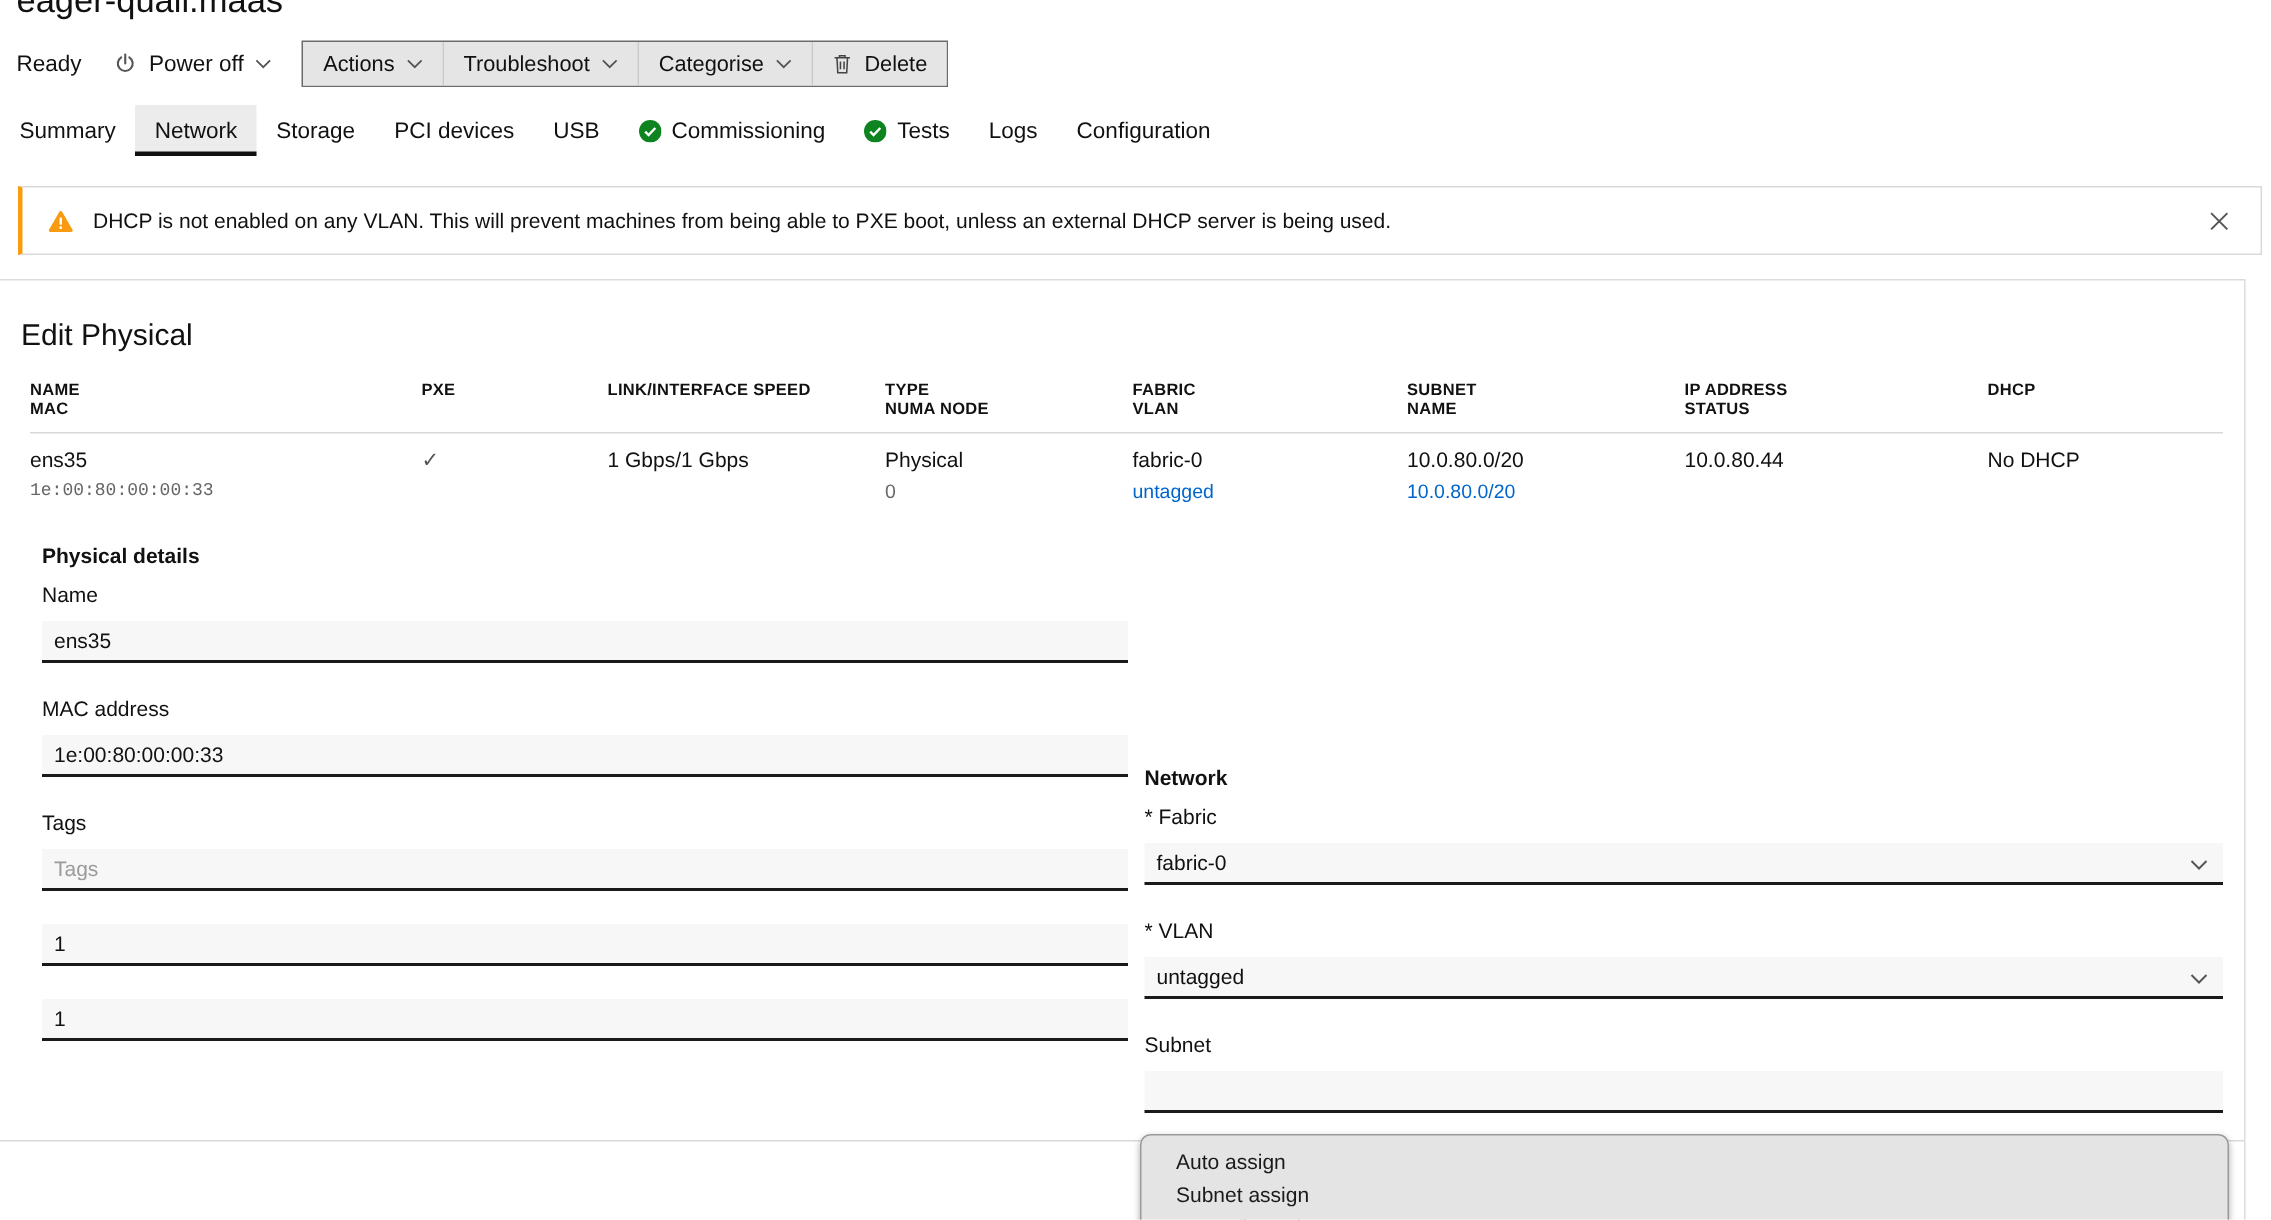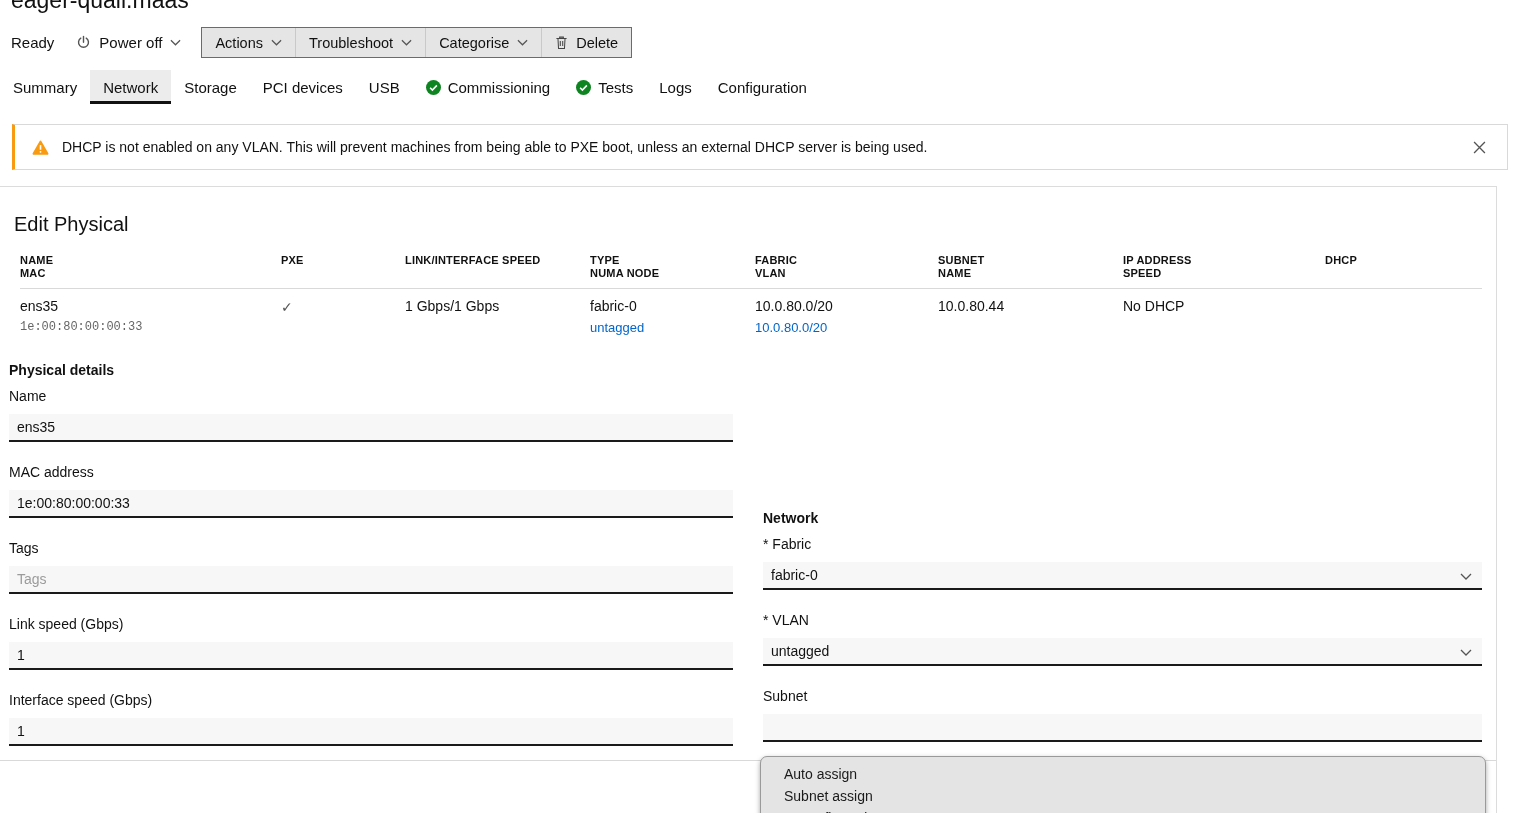--- a/index.html
+++ b/index.html
@@ -74,21 +74,21 @@
   .tbl-head { margin-top:18px; padding-bottom:8px; border-bottom:1px solid #d9d9d9; }
   .tbl-head .hc div { font-size:11px; font-weight:700; line-height:13px; letter-spacing:.2px; }
   .tbl-row { padding-top:9px; }
   .cell-main { font-size:14px; line-height:17px; }
   .cell-sub  { font-size:13px; line-height:15px; color:#666; margin-top:5px; }
   .cell-sub.mono { font-family:"Liberation Mono","DejaVu Sans Mono",monospace; font-size:12px; }
   .cell-sub.link { color:#06c; cursor:pointer; }
   .pxe-check { font-size:14px; color:#555; }
 
   
-  .col-left  { position:absolute; left:9px;  top:175px; width:724px; }
+  .col-left  { position:absolute; left:28px;  top:175px; width:724px; }
   .col-right { position:absolute; left:763px; top:175px; width:719px; }
   .form-heading { font-size:14px; font-weight:700; margin-bottom:10px; line-height:16px; }
   .field { margin-bottom:22px; }
   .field > label { display:block; font-size:14px; line-height:17px; margin-bottom:9px; color:#111; }
   .txt-input {
     display:block; width:100%; height:28px; background:#f7f7f7;
     border:0; border-bottom:2px solid #1a1a1a; padding:0 8px;
     font-family:inherit; font-size:14px; color:#111;
   }
   .txt-input::placeholder { color:#9b9b9b; }
@@ -272,39 +272,43 @@
     <div class="hc">
         <div>FABRIC</div>
         <div>VLAN</div>
       </div>
     <div class="hc">
         <div>SUBNET</div>
         <div>NAME</div>
       </div>
     <div class="hc">
         <div>IP ADDRESS</div>
-        <div>SPEED</div>
+        <div>STATUS</div>
       </div>
     <div class="hc">
         <div>DHCP</div>
       </div>
   </div>
 
   <div class="tbl tbl-row">
     <div>
       <div class="cell-main">ens35</div>
       <div class="cell-sub mono">1e:00:80:00:00:33</div>
     </div>
     <div>
       <span class="pxe-check">✓</span>
     </div>
     <div>
       <div class="cell-main">1 Gbps/1 Gbps</div>
     </div>
     <div>
+      <div class="cell-main">Physical</div>
+      <div class="cell-sub">0</div>
+    </div>
+    <div>
       <div class="cell-main">fabric-0</div>
       <div class="cell-sub link">untagged</div>
     </div>
     <div>
       <div class="cell-main">10.0.80.0/20</div>
       <div class="cell-sub link">10.0.80.0/20</div>
     </div>
     <div>
       <div class="cell-main">10.0.80.44</div>
     </div>
@@ -321,25 +325,23 @@
     </div>
     <div class="field">
       <label>MAC address</label>
       <input class="txt-input" type="text" value="1e:00:80:00:00:33" style="">
     </div>
     <div class="field">
       <label>Tags</label>
       <input class="txt-input" type="text" placeholder="Tags" style="">
     </div>
     <div class="field">
-      <label>Link speed (Gbps)</label>
       <input class="txt-input" type="text" value="1" style="">
     </div>
     <div class="field">
-      <label>Interface speed (Gbps)</label>
       <input class="txt-input" type="text" value="1" style="">
     </div>
   </div>
 
   <div class="col-right subnet-wrap">
     <div class="form-heading">Network</div>
     <div class="field">
       <label>* Fabric</label>
       <div class="select">
         <span>fabric-0</span>

